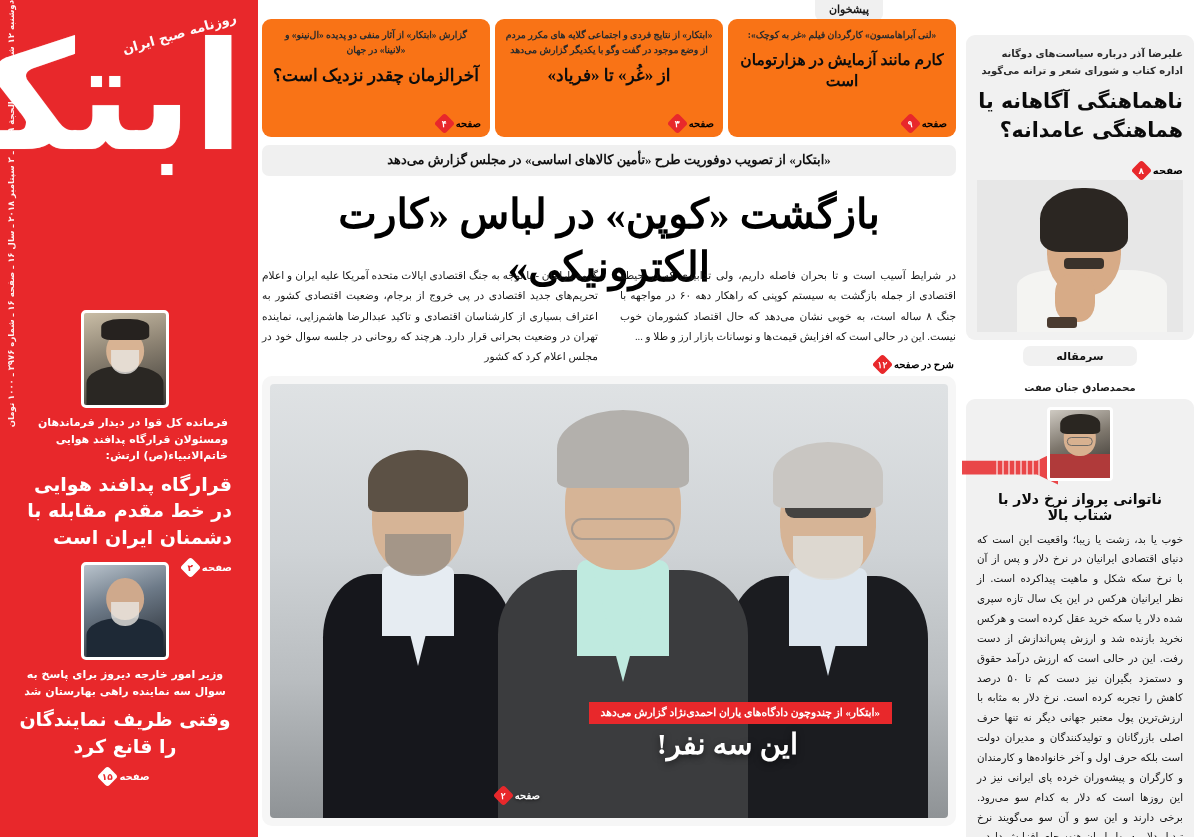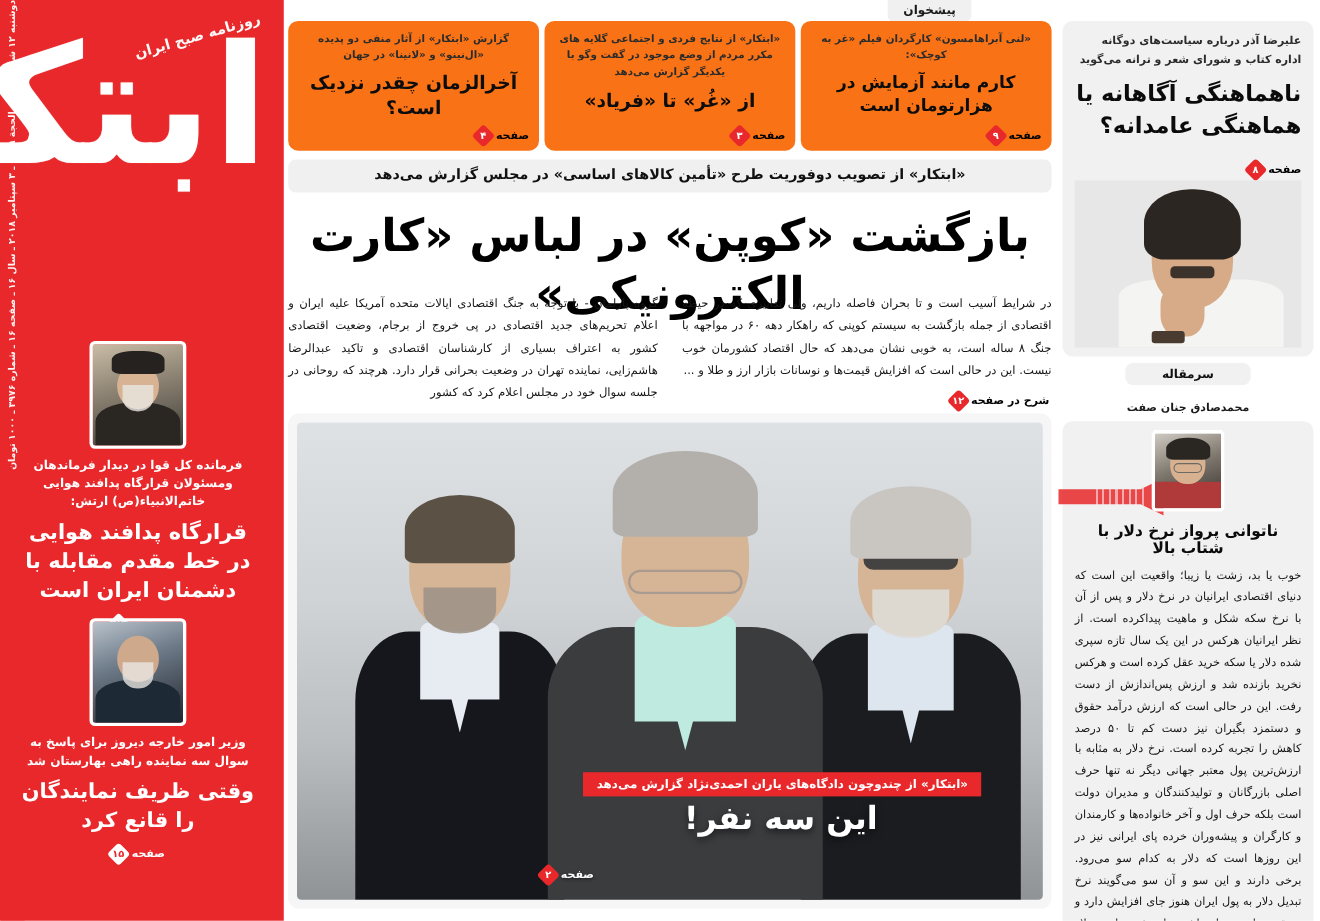--- a/index.html
+++ b/index.html
@@ -156,20 +156,21 @@
     font-size: 9px; color: #ffffff; font-weight: 700;
   }
   .page-badge.on-red .diamond { background: #ffffff; }
   .page-badge.on-red .diamond i { color: #e8282b; }
 
   
   .center {
     position: absolute; left: 258px; top: 0;
     width: 702px; height: 837px;
     background: #ffffff;
+    font-family: Liberation Serif, serif;
   }
   .tab-label {
     position: absolute; right: 77px; top: 0;
     background: #f0f0f0;
     color: #1a1a1a;
     font-size: 11px; font-weight: 700;
     padding: 3px 14px 4px;
     border-radius: 0 0 6px 6px;
   }
   .topcards {
@@ -328,21 +329,21 @@
     position: absolute; right: 408px; top: 395px;
     z-index: 6;
   }
   .photo-badge .lbl { color: #ffffff; text-shadow: 0 1px 3px rgba(0,0,0,.6); }
 
   
   .right {
     position: absolute; left: 960px; top: 0;
     width: 240px; height: 662px;
     background: #ffffff;
-    padding: 0 6px;
+    padding: 16px 6px;
   }
   .r-card {
     background: #f1f1f1;
     border-radius: 9px;
     padding: 10px 11px 8px;
     text-align: right;
     position: relative;
   }
   .r-kick {
     font-size: 10px;
@@ -447,21 +448,21 @@
 
     <div class="date-strip">
       <span>دوشنبه ۱۲ شهریور ۹۷ ـ الحجة ۱۴۳۹ ـ ۳ سپتامبر ۲۰۱۸ ـ سال ۱۶ ـ صفحه ۱۶ ـ شماره ۳۹۷۶ ـ ۱۰۰۰ تومان</span>
     </div>
 
     <div class="logo-wrap">
       <div class="logo-sub">روزنامه صبح ایران</div>
       <div class="logo-main">ابتکار</div>
     </div>
 
-    <div class="red-card" style="top: 310px;">
+    <div class="red-card" style="top: 310px; text-align: right;">
       <div class="thumb khamenei">
         <div class="body-sh"></div>
           <div class="head"></div>
           <div class="beard"></div>
           <div class="turban"></div>
       </div>
       <div class="red-kicker">فرمانده کل قوا در دیدار فرماندهان ومسئولان قرارگاه پدافند هوایی خاتم‌الانبیاء(ص) ارتش:</div>
       <div class="red-title">قرارگاه پدافند هوایی در خط مقدم مقابله با دشمنان ایران است</div>
       <div class="page-badge on-red">
         <span class="lbl">صفحه</span>

